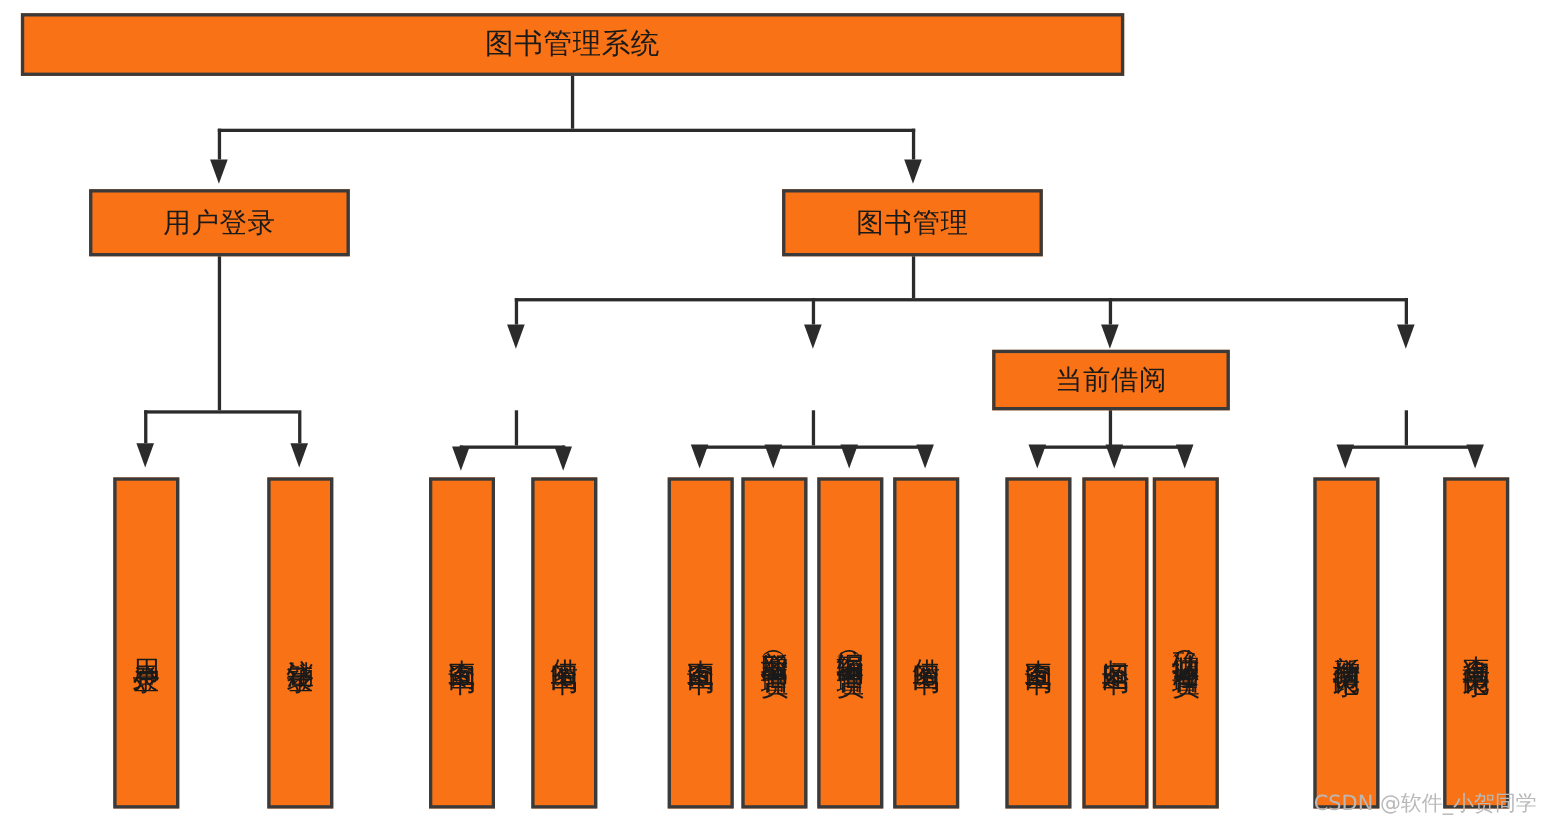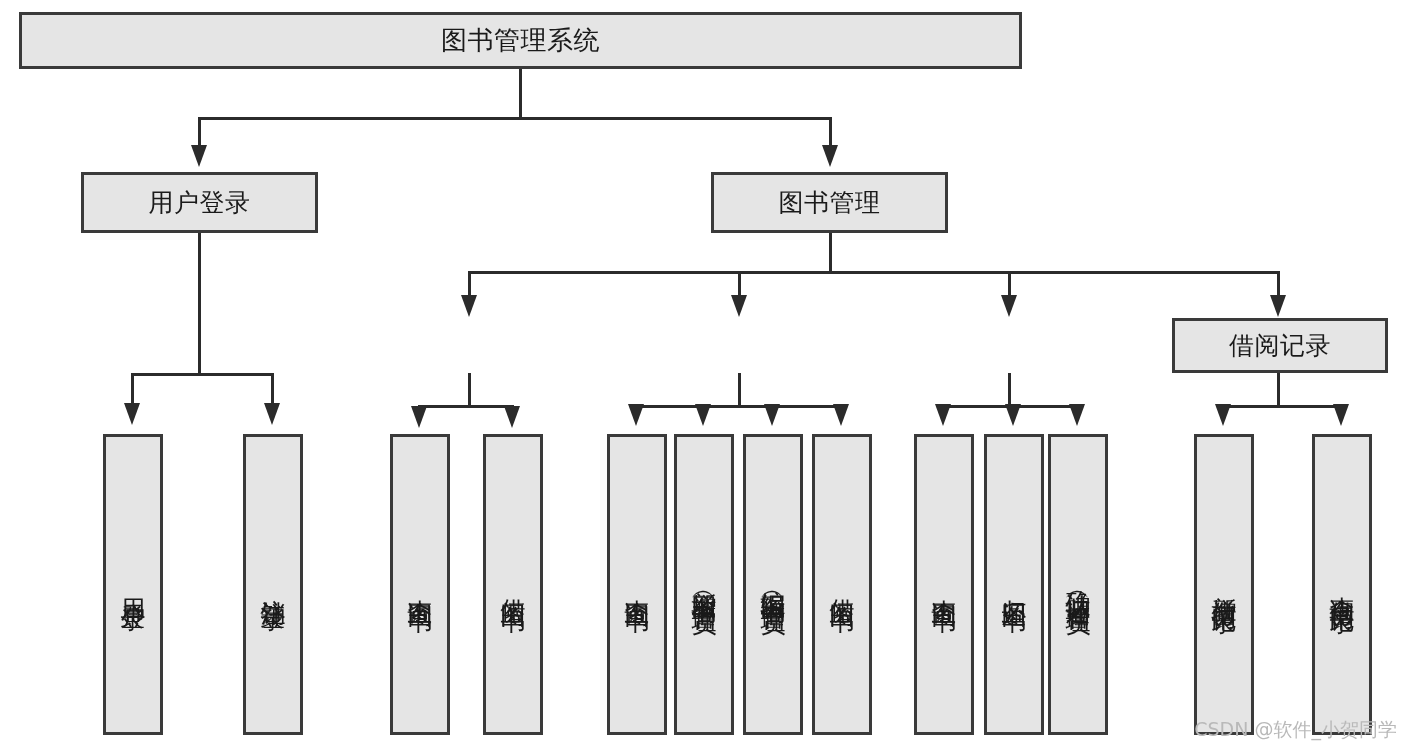--- a/index.html
+++ b/index.html
@@ -15,21 +15,21 @@
     position: relative;
     width: 1405px;
     height: 747px;
     background: #ffffff;
     overflow: hidden;
   }
   
   .node {
     position: absolute;
     box-sizing: border-box;
-    background: #e5e5e5;
+    background: #f97316;
     border: 3px solid #3a3a3a;
     display: flex;
     align-items: center;
     justify-content: center;
     text-align: center;
     color: #1a1a1a;
   }
   .node .label {
     display: block;
     line-height: 1.18;
@@ -119,22 +119,22 @@
   <div class="conn hline" style="left:468px; top:271px; width:812px; height:3px;"></div>
   <div class="conn vline" style="left:468px; top:271px; width:3px; height:24px;"></div>
   <div class="arrow" style="left:461px; top:295px;"></div>
   <div class="conn vline" style="left:738px; top:271px; width:3px; height:24px;"></div>
   <div class="arrow" style="left:731px; top:295px;"></div>
   <div class="conn vline" style="left:1008px; top:271px; width:3px; height:24px;"></div>
   <div class="arrow" style="left:1001px; top:295px;"></div>
   <div class="conn vline" style="left:1277px; top:271px; width:3px; height:24px;"></div>
   <div class="arrow" style="left:1270px; top:295px;"></div>
 
-  <div class="node horiz" style="left:1172px; top:318px; width:216px; height:55px;">
-    <span class="label">借阅记录</span>
+  <div class="node horiz" style="left:902px; top:318px; width:216px; height:55px;">
+    <span class="label">当前借阅</span>
   </div>
 
   <div class="conn vline" style="left:468px; top:373px; width:3px; height:32px;"></div>
   <div class="conn hline" style="left:418px; top:405px; width:95px; height:3px;"></div>
   <div class="conn vline" style="left:418px; top:405px; width:3px; height:8px;"></div>
   <div class="arrow" style="left:411px; top:406px;"></div>
   <div class="conn vline" style="left:511px; top:405px; width:3px; height:8px;"></div>
   <div class="arrow" style="left:504px; top:406px;"></div>
 
   <div class="conn vline" style="left:738px; top:373px; width:3px; height:32px;"></div>

